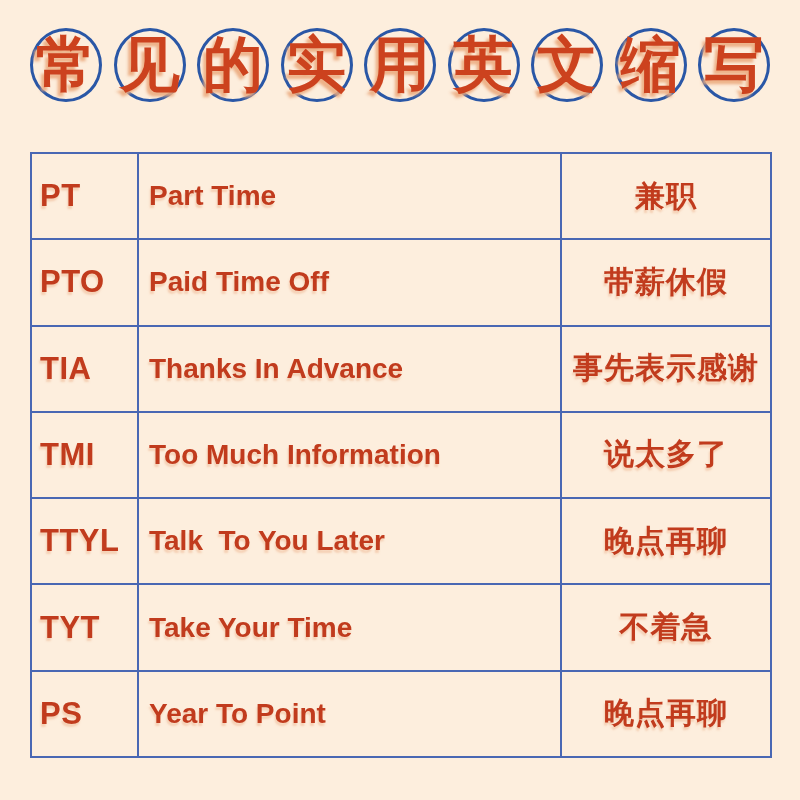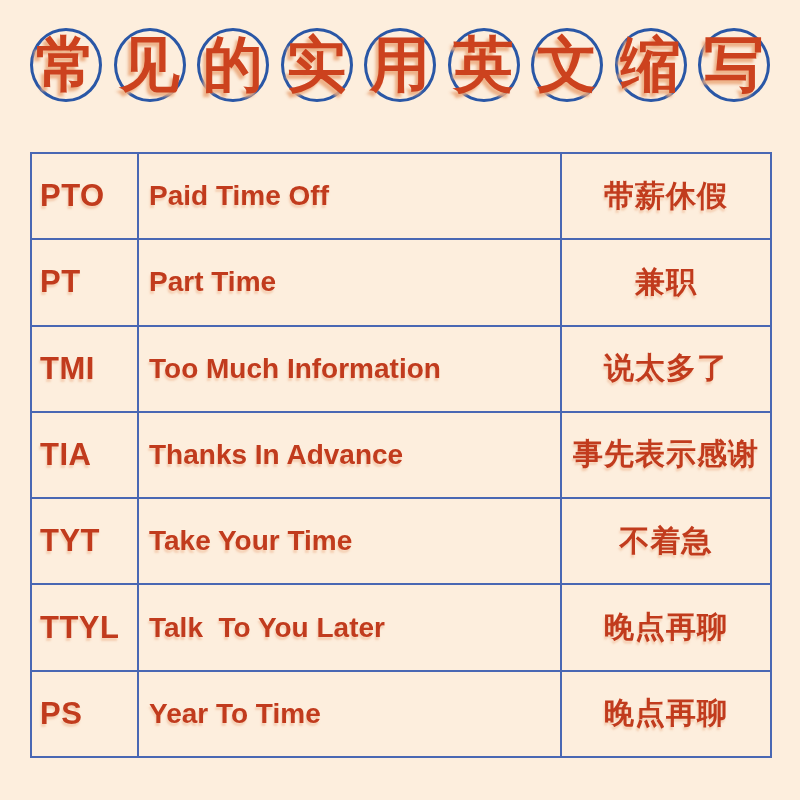--- a/index.html
+++ b/index.html
@@ -120,56 +120,56 @@
 </div>
 
 <table class="abbr-table">
   <colgroup>
     <col style="width:107px">
     <col style="width:423px">
     <col style="width:210px">
   </colgroup>
   <tbody>
   <tr>
+    <td class="abbr">PT</td>
+    <td class="english">Part Time</td>
+    <td class="chinese">兼职</td>
+  </tr>
+
+  <tr>
     <td class="abbr">PTO</td>
     <td class="english">Paid Time Off</td>
     <td class="chinese">带薪休假</td>
   </tr>
 
+
   <tr>
-    <td class="abbr">PT</td>
-    <td class="english">Part Time</td>
-    <td class="chinese">兼职</td>
+    <td class="abbr">TIA</td>
+    <td class="english">Thanks In Advance</td>
+    <td class="chinese">事先表示感谢</td>
   </tr>
-
 
   <tr>
     <td class="abbr">TMI</td>
     <td class="english">Too Much Information</td>
     <td class="chinese">说太多了</td>
   </tr>
 
   <tr>
-    <td class="abbr">TIA</td>
-    <td class="english">Thanks In Advance</td>
-    <td class="chinese">事先表示感谢</td>
+    <td class="abbr">TTYL</td>
+    <td class="english">Talk  To You Later</td>
+    <td class="chinese">晚点再聊</td>
   </tr>
 
   <tr>
     <td class="abbr">TYT</td>
     <td class="english">Take Your Time</td>
     <td class="chinese">不着急</td>
   </tr>
 
-  <tr>
-    <td class="abbr">TTYL</td>
-    <td class="english">Talk  To You Later</td>
-    <td class="chinese">晚点再聊</td>
-  </tr>
-
 
   <tr>
     <td class="abbr">PS</td>
-    <td class="english">Year To Time</td>
+    <td class="english">Year To Point</td>
     <td class="chinese">晚点再聊</td>
   </tr>
 </tbody>
 </table>
 
 </body></html>

